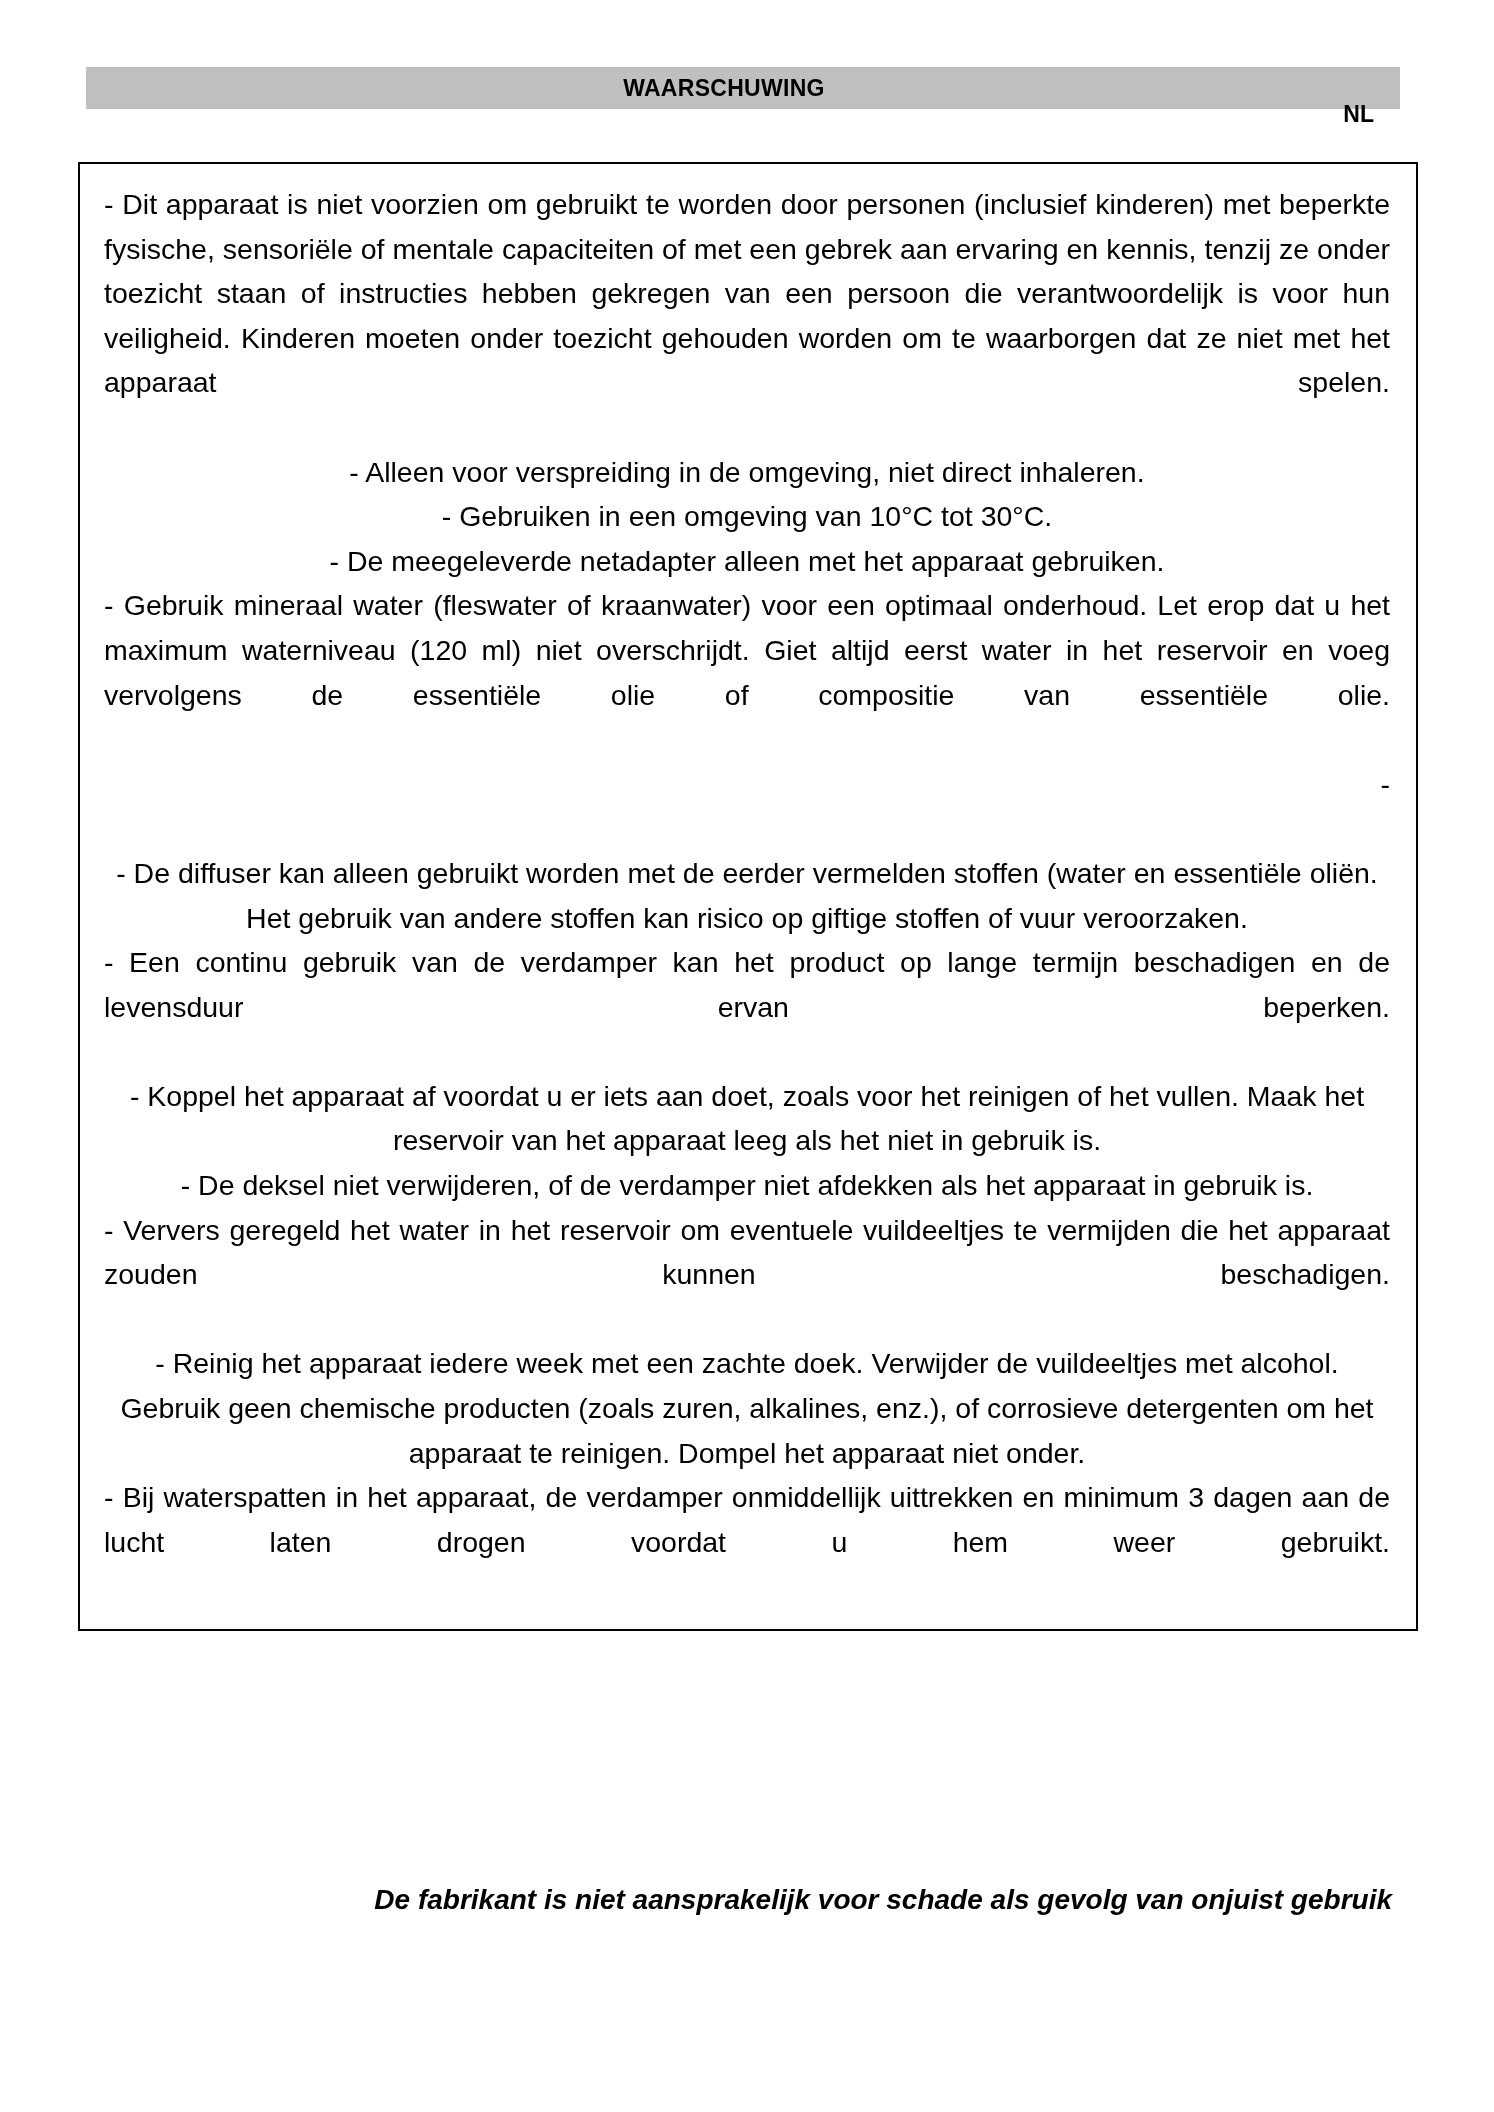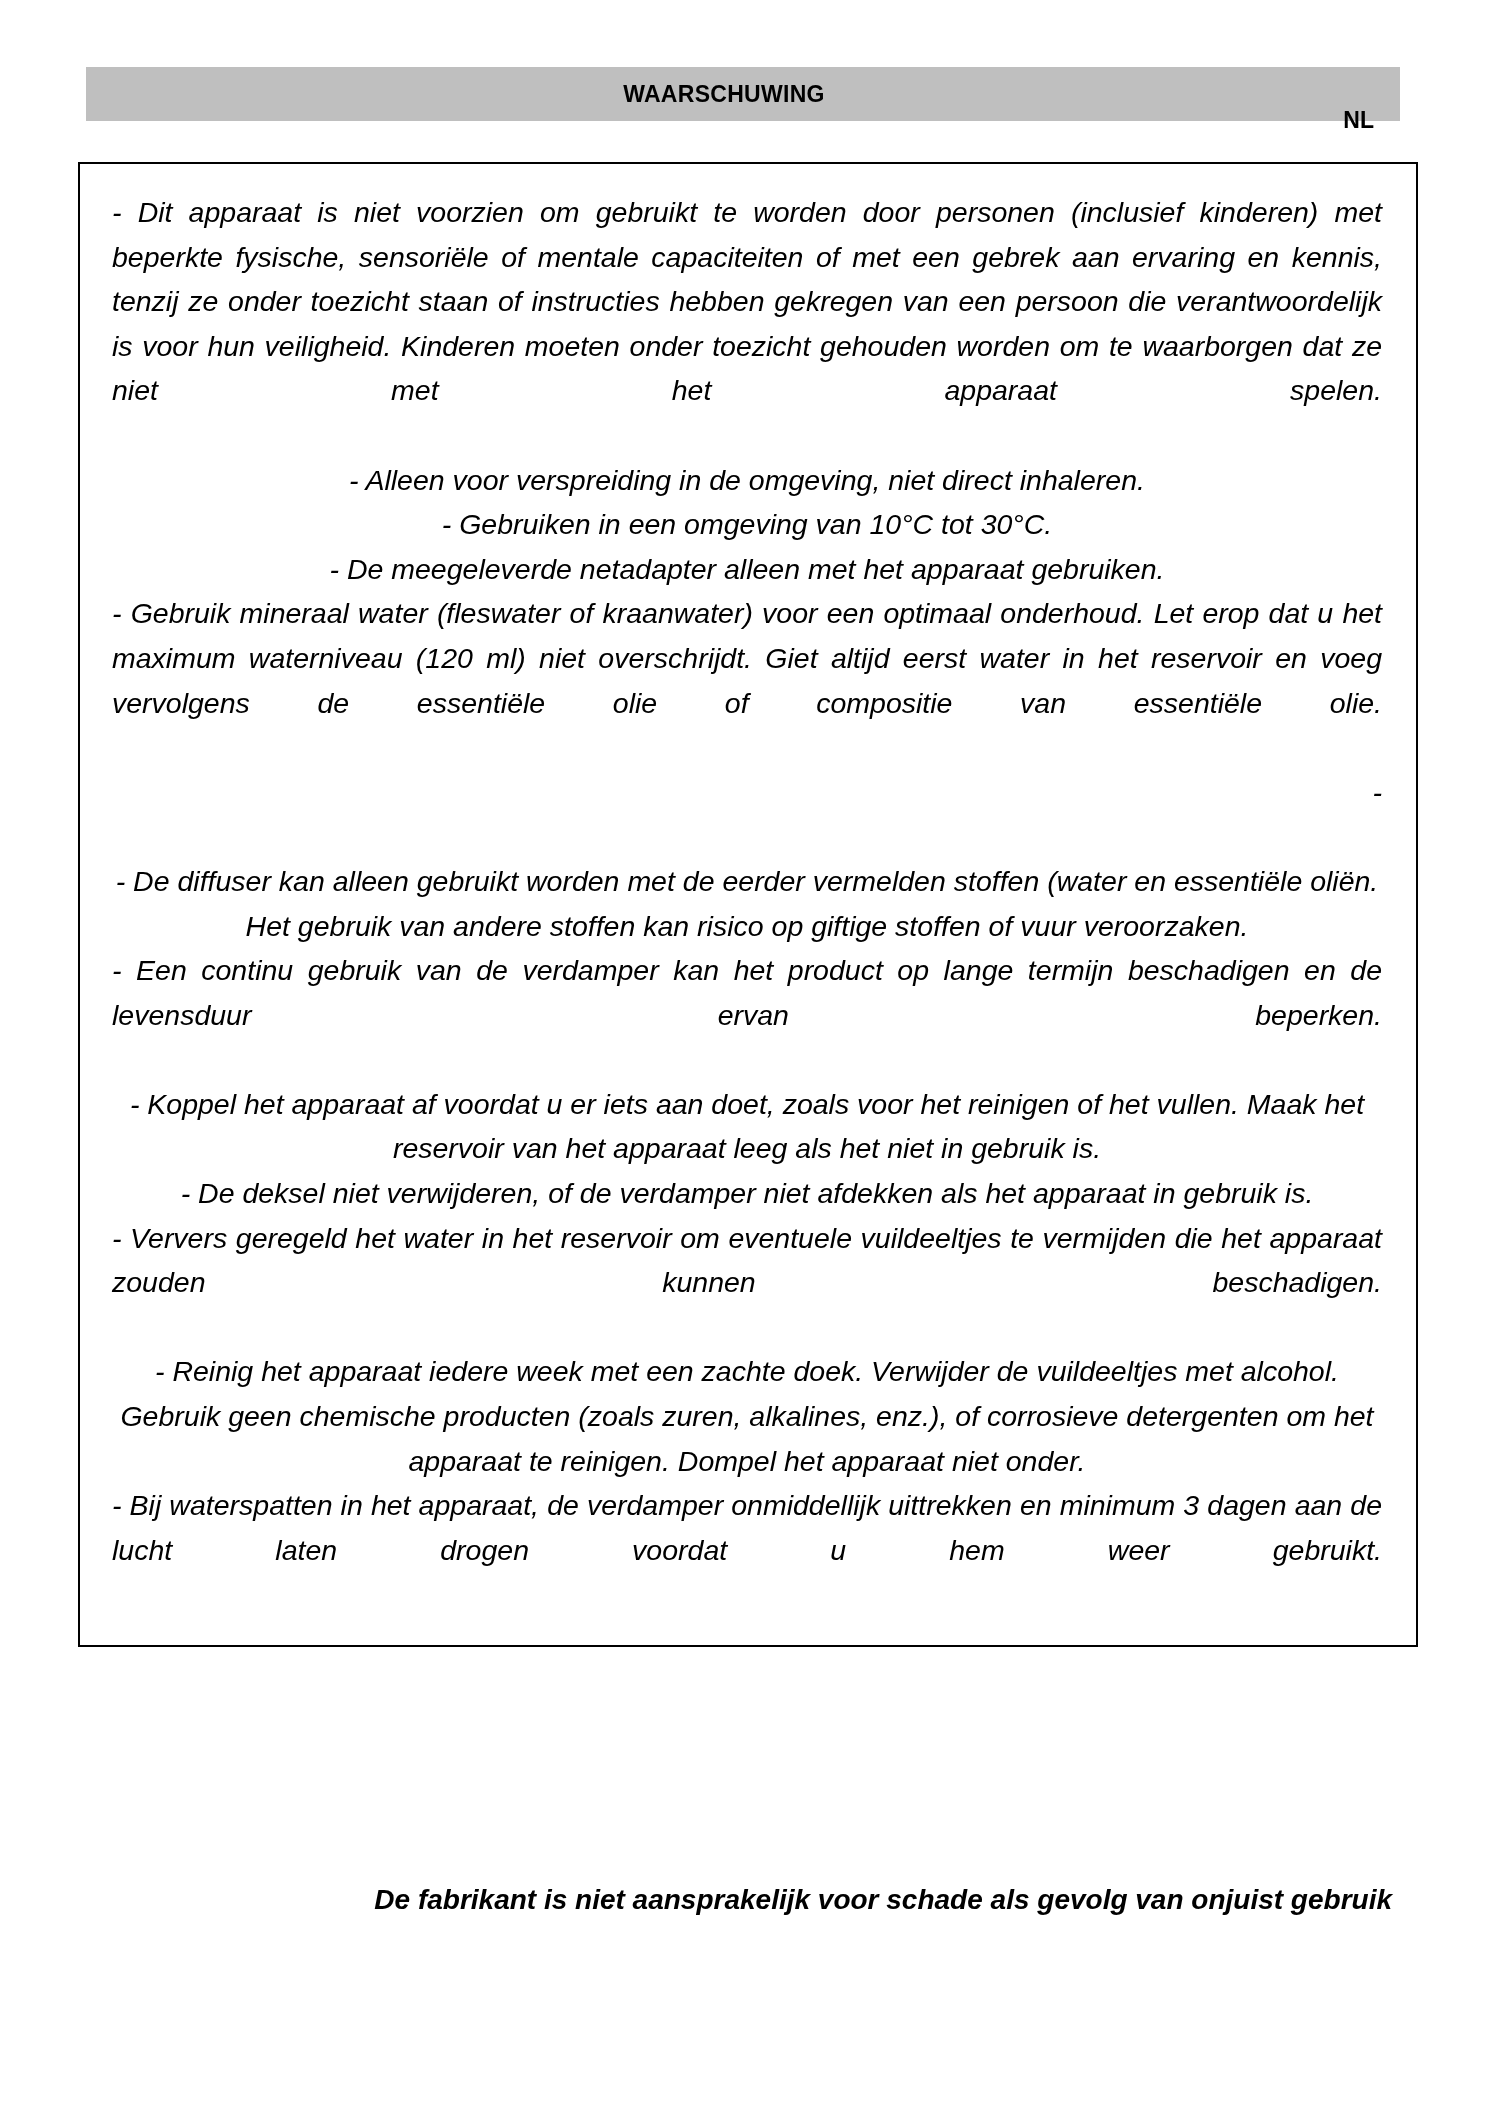--- a/index.html
+++ b/index.html
@@ -22,21 +22,21 @@
     width: 1494px;
     height: 2112px;
   }
 
   
   .header-bar {
     position: absolute;
     left: 86px;
     top: 67px;
     width: 1314px;
-    height: 54px;
+    height: 42px;
     background: #bfbfbf;
     display: flex;
     align-items: center;
     box-sizing: border-box;
     padding: 0 18px 0 0;
   }
   .header-title {
     flex: 1 1 auto;
     text-align: center;
     font-weight: bold;
@@ -62,24 +62,23 @@
     position: absolute;
     left: 78px;
     top: 162px;
     width: 1340px;
     box-sizing: border-box;
     border: 2px solid #000000;
     padding: 14px 22px 16px 20px;
   }
 
   .warn-list {
-    margin: 12px;
+    margin: 4px;
     padding: 0;
     list-style: none;
-    font-style: italic;
   }
 
   .warn-item {
     font-size: 28.5px;
     line-height: 1.565;
     text-align: justify;
     text-justify: inter-word;
     font-stretch: condensed;
     font-family: "Liberation Sans Narrow", "Liberation Sans", "DejaVu Sans Condensed", "DejaVu Sans", sans-serif;
     margin: 0 0 0 0;

